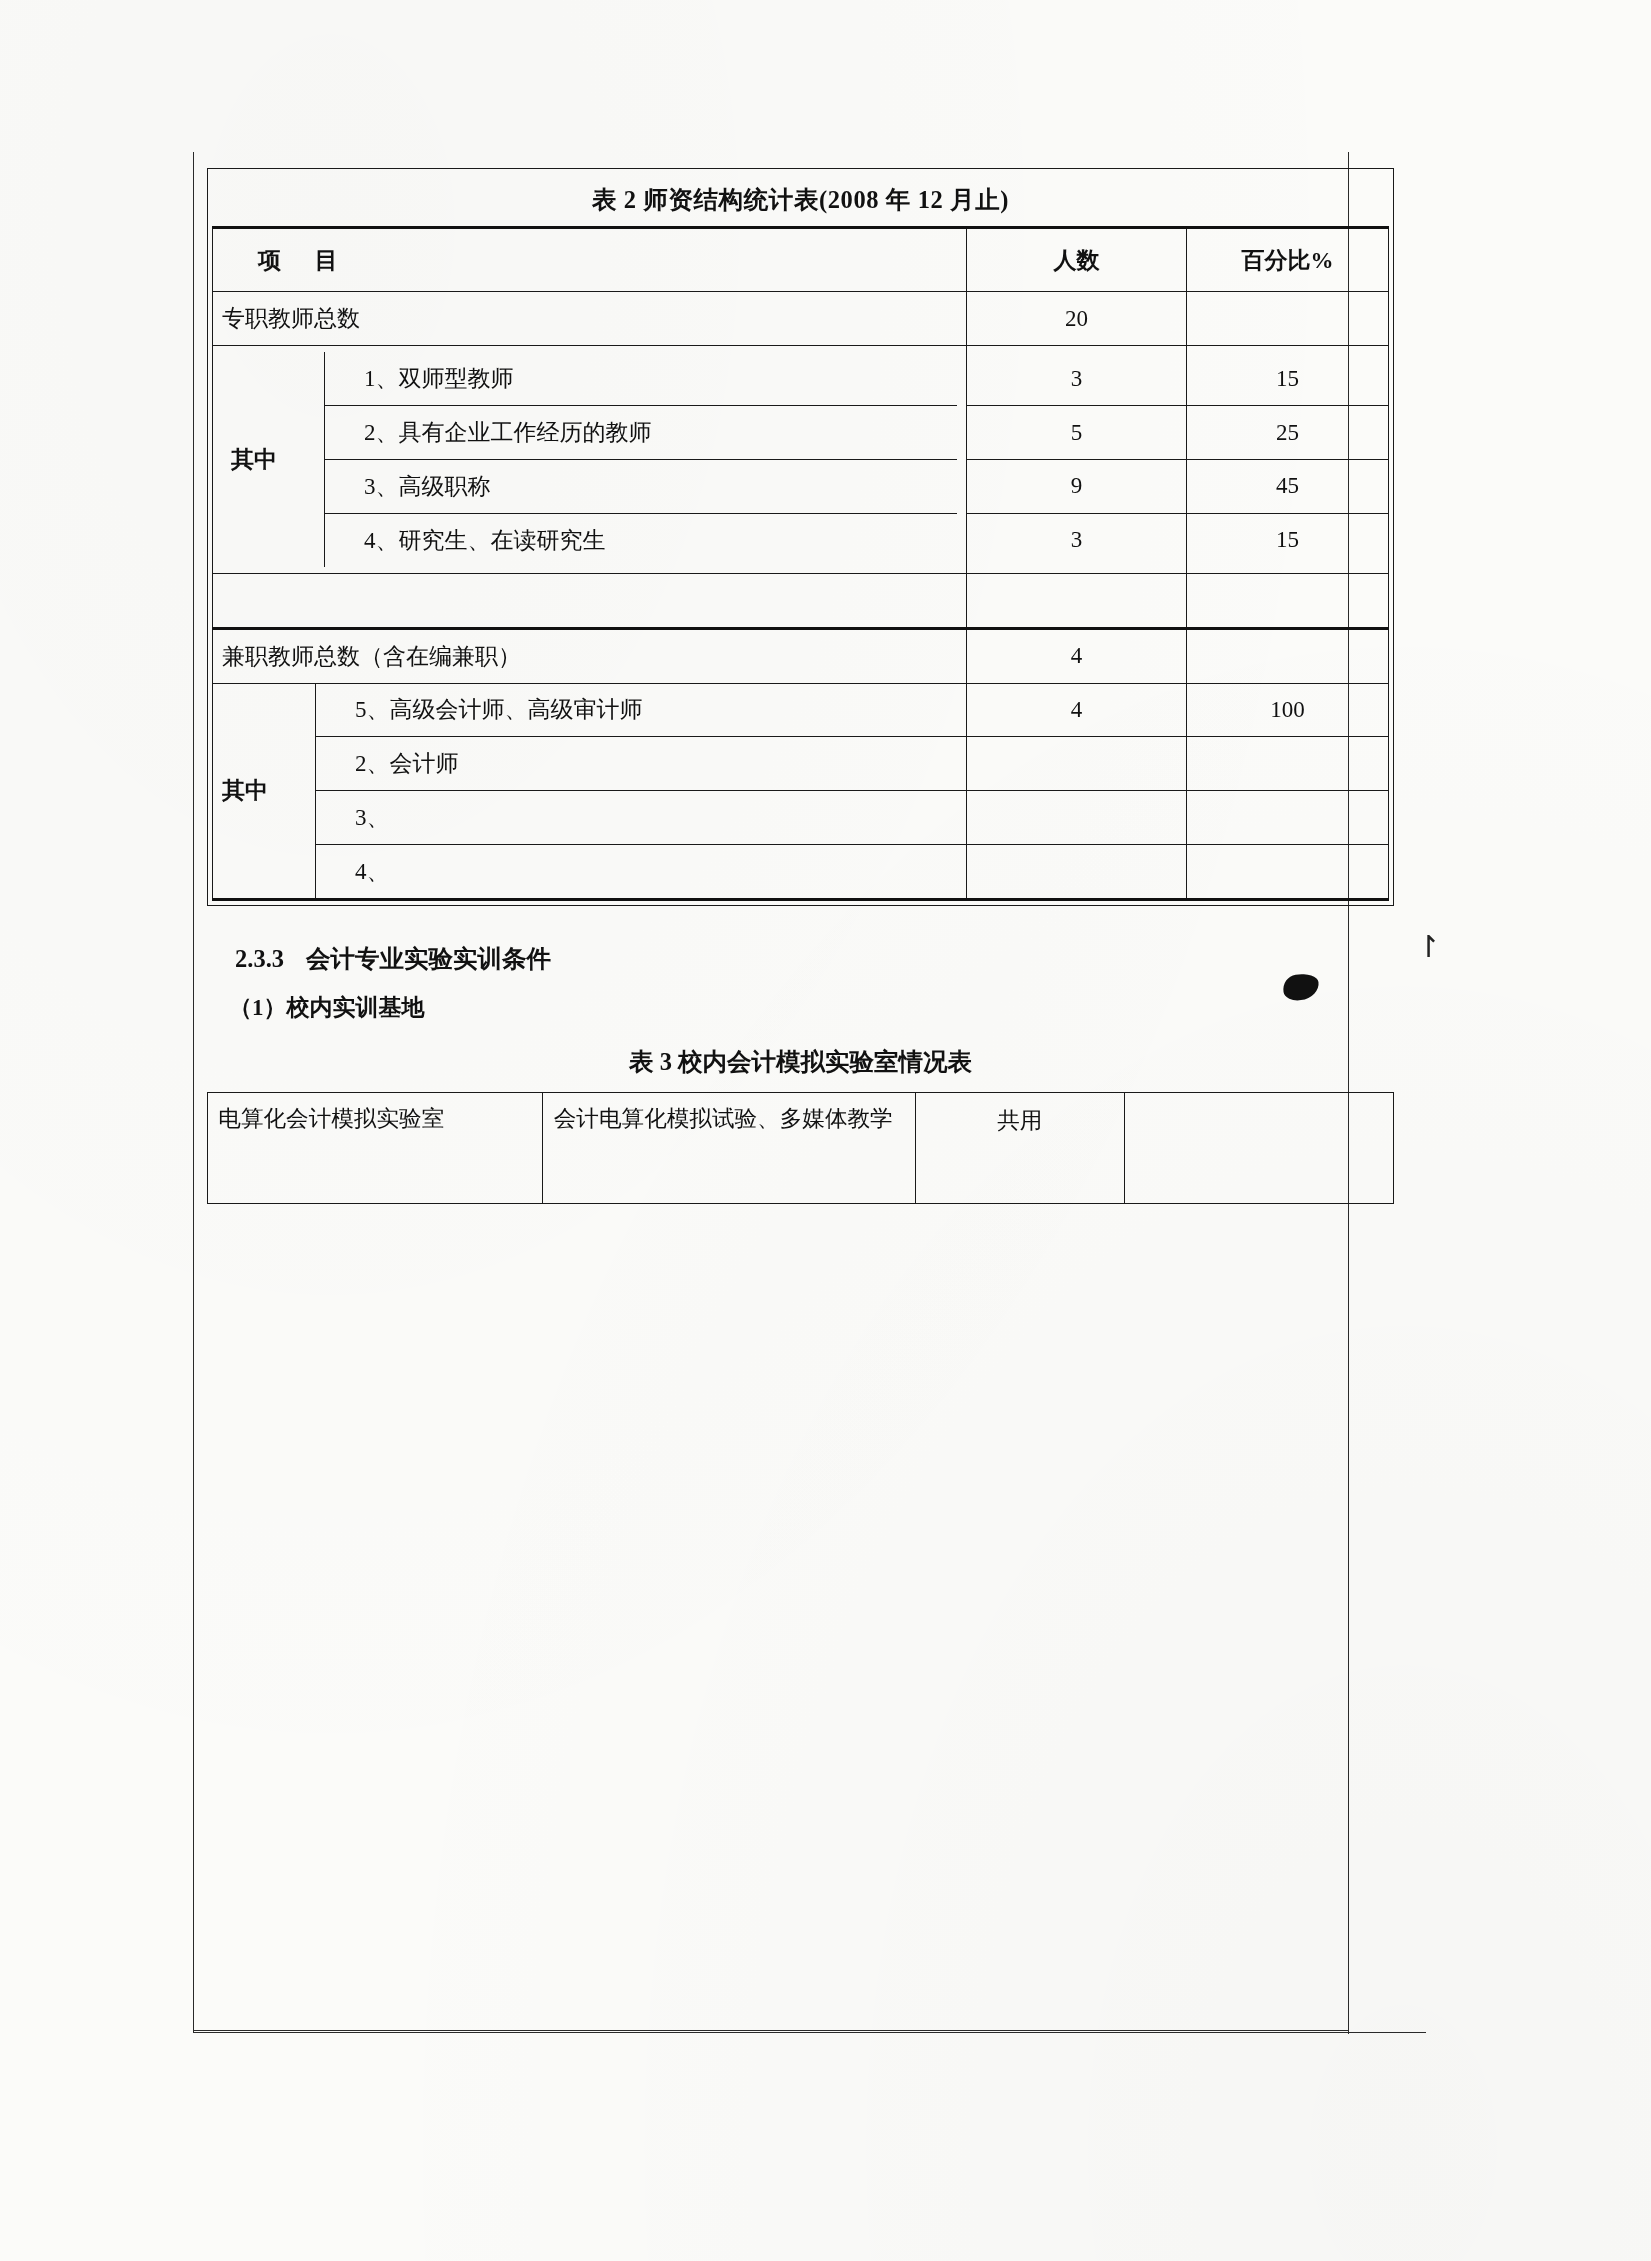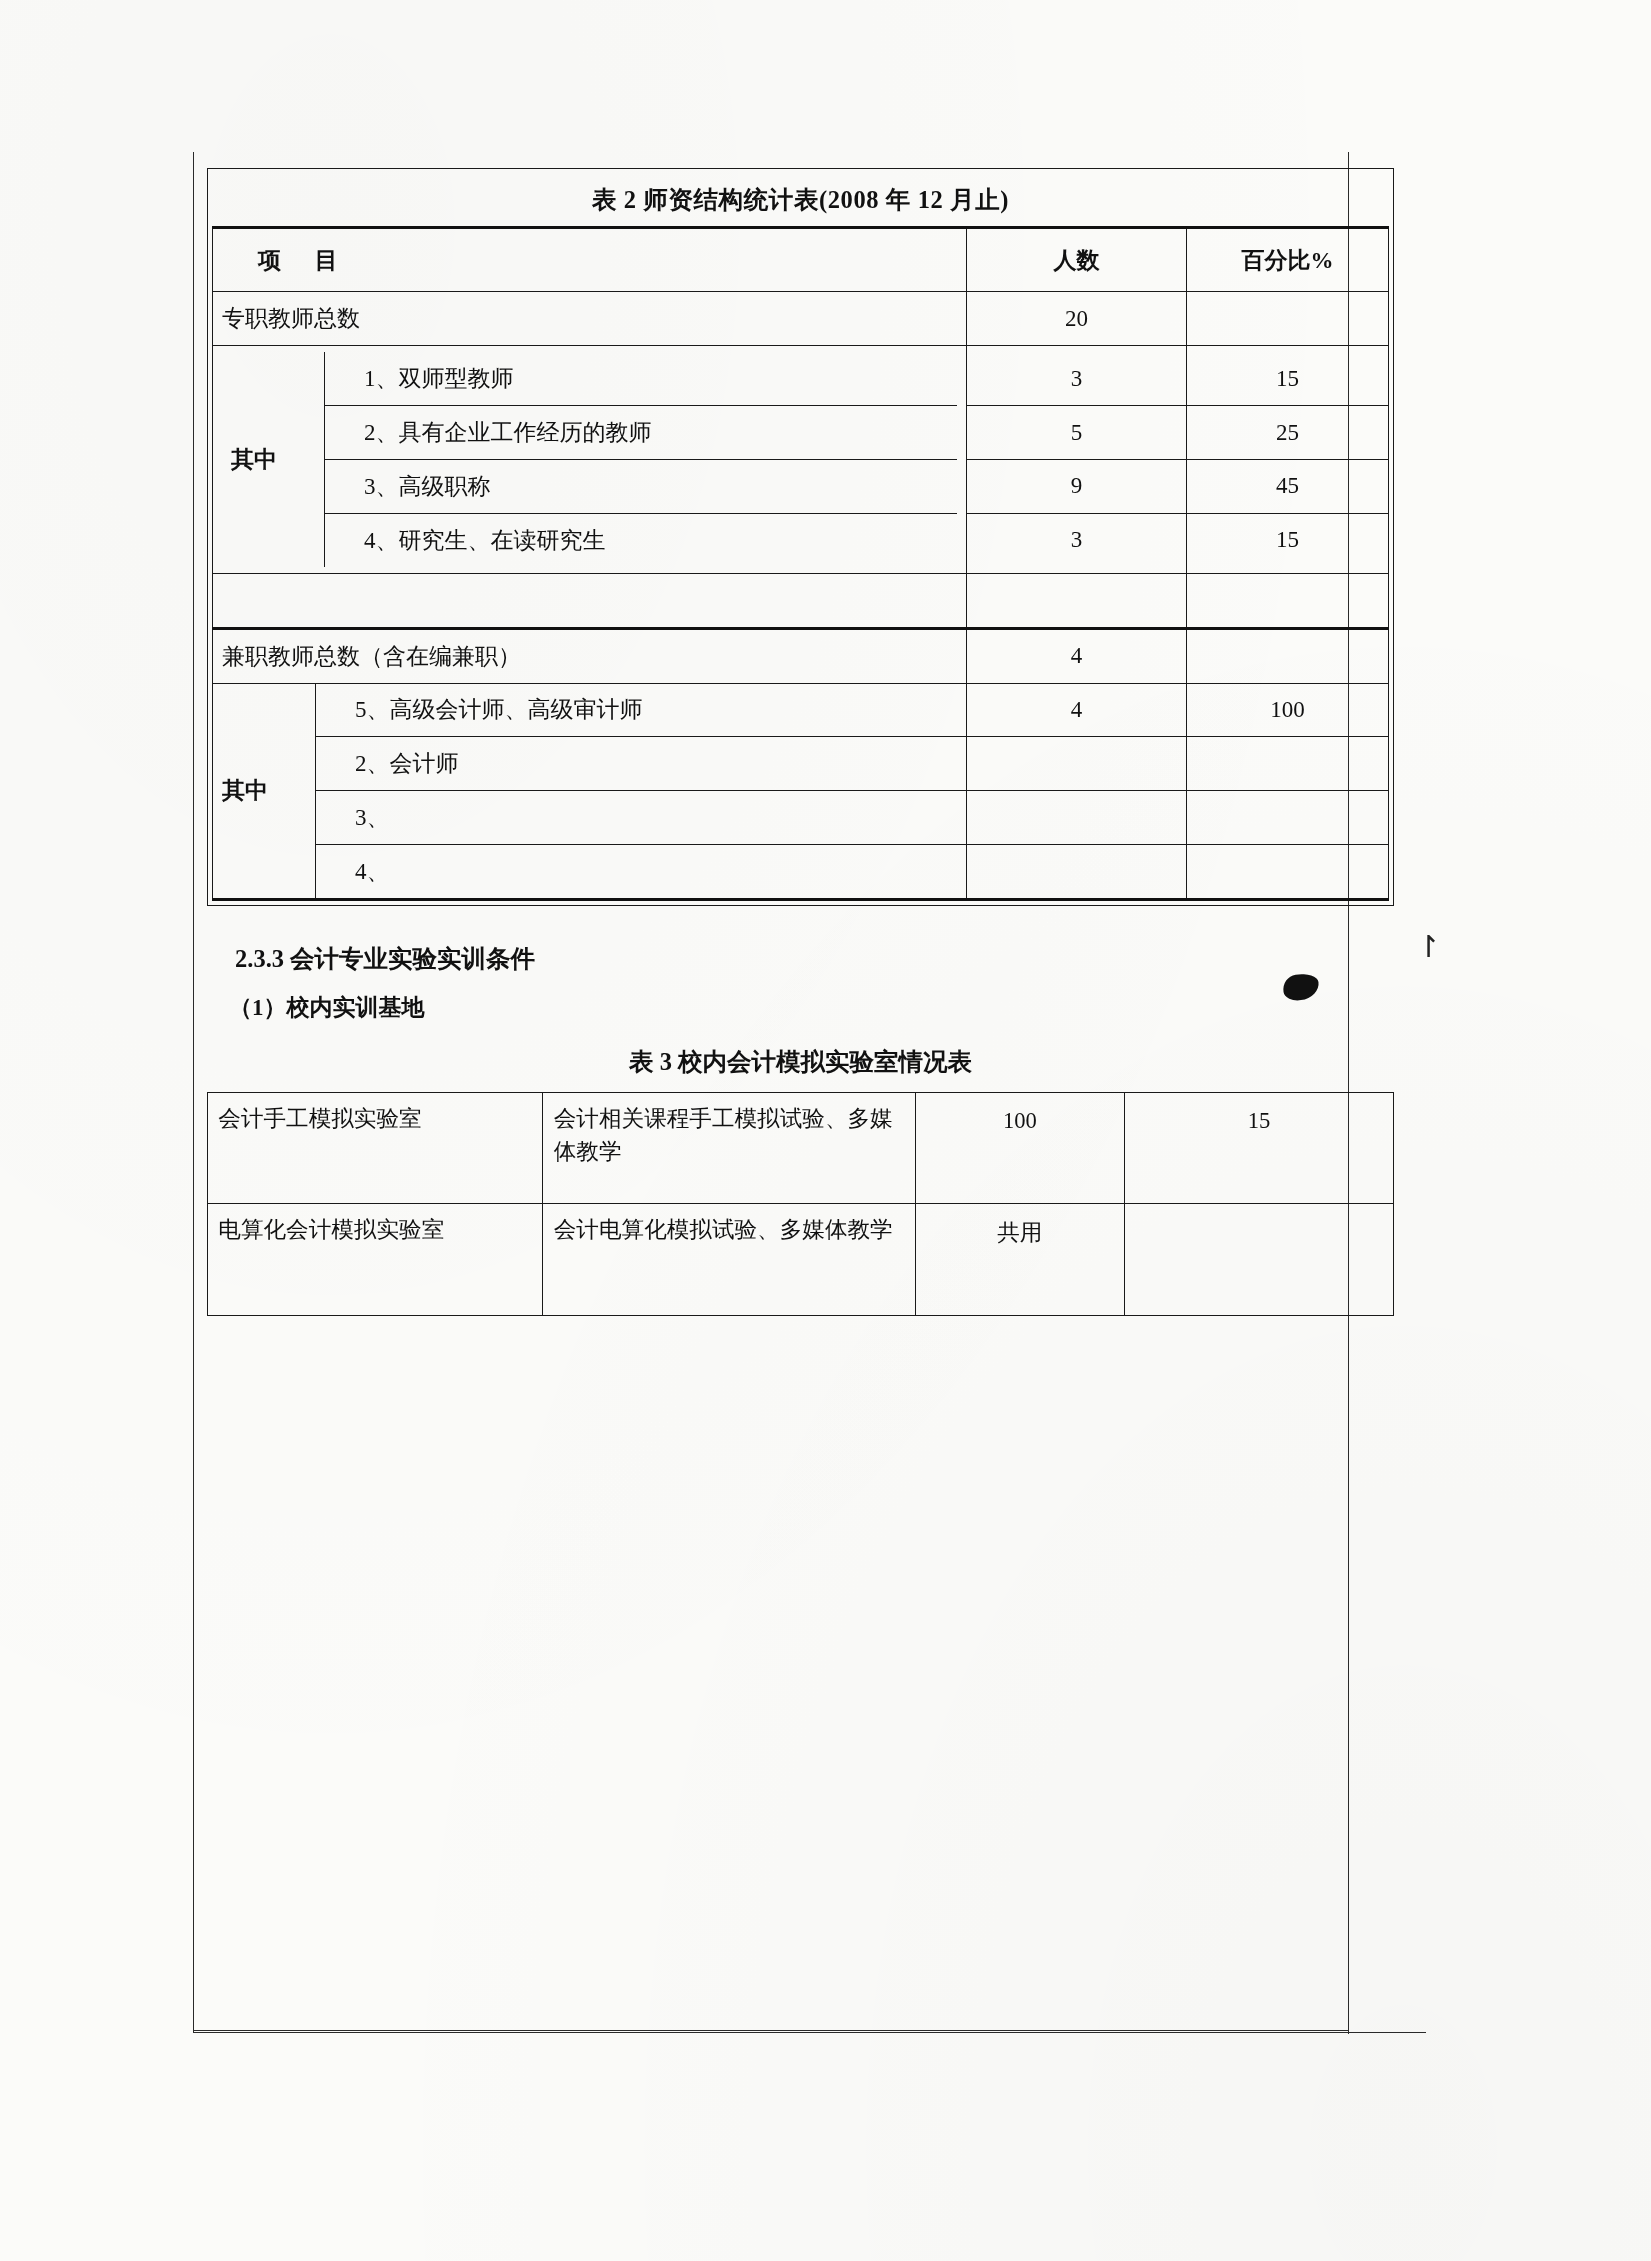--- a/index.html
+++ b/index.html
@@ -78,21 +78,21 @@
   .thick-top { border-top: 3.2px solid #111 !important; }
   .thick-bottom { border-bottom: 3.2px solid #111 !important; }
   .spacer-row td { height: 24.5px; border-left: none; border-right: none; }
 
   
   .sec-head {
     font-size: 24.5px;
     font-weight: bold;
     margin: 36px 0 17px 28px;
   }
-  .sec-head .num { margin-right: 6px; }
+  .sec-head .num { margin-right: 22px; }
   .sub-head {
     font-size: 23px;
     font-weight: bold;
     margin: 7.7px 0 9px 22px;
   }
   p.body {
     font-size: 24px;
     line-height: 1.62;
     margin: 0 0 3.9px 0;
     text-align: justify;
@@ -337,26 +337,20 @@
   <div class="sec-head">
     <span class="num">2.3.3</span><span>会计专业实验实训条件</span>
   </div>
   <div class="sub-head">（1）校内实训基地</div>
 
 
   <div class="t3-title">表 3 校内会计模拟实验室情况表</div>
   <table class="t3">
     <tbody>
     <tr class="t3-row">
-      <td class="t3-c1">会计手工模拟实验室</td>
-      <td class="t3-c2">会计相关课程手工模拟试验、多媒体教学</td>
-      <td class="t3-c3 ctr">100</td>
-      <td class="t3-c4 ctr">15</td>
-    </tr>
-    <tr class="t3-row">
       <td class="t3-c1">电算化会计模拟实验室</td>
       <td class="t3-c2">会计电算化模拟试验、多媒体教学</td>
       <td class="t3-c3 ctr">共用</td>
       <td class="t3-c4 ctr"></td>
     </tr>
   </tbody>
     </table>
 
 </div>
 

